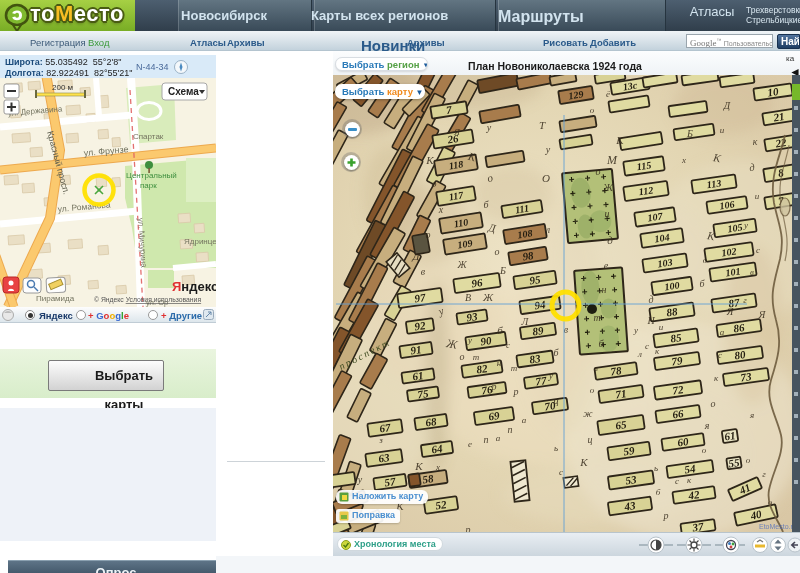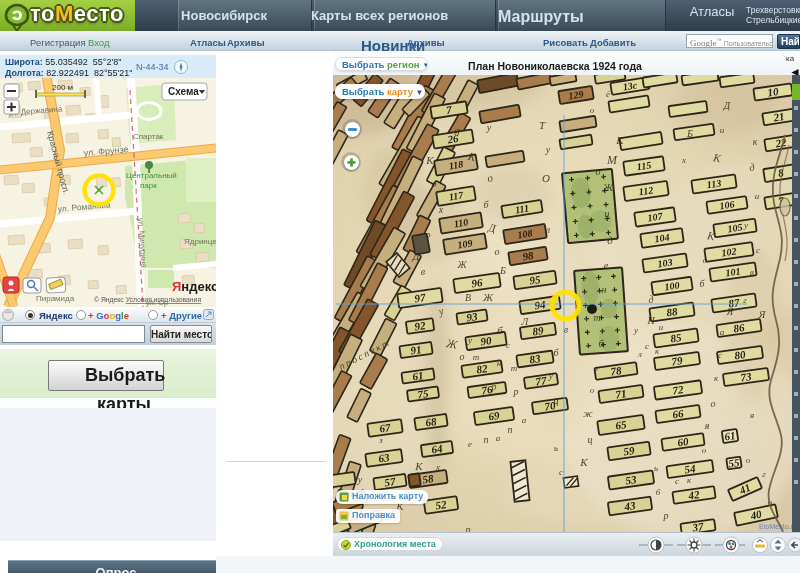--- a/index.html
+++ b/index.html
@@ -193,27 +193,23 @@
 <span class="abs" style="left:76px;top:3px;width:10px;height:10px;border:1px solid #999;border-radius:50%;background:#fff;"></span>
 <span class="abs" style="left:88px;top:3px;font-size:9.5px;font-weight:bold;white-space:nowrap;"><span style="color:#e03030;">+</span> <span style="color:#3a6ad0;">G</span><span style="color:#e03030;">o</span><span style="color:#f0b000;">o</span><span style="color:#3a6ad0;">g</span><span style="color:#30a030;">l</span><span style="color:#e03030;">e</span></span>
 <span class="abs" style="left:148px;top:3px;width:10px;height:10px;border:1px solid #999;border-radius:50%;background:#fff;"></span>
 <span class="abs" style="left:161px;top:3px;font-size:9.5px;font-weight:bold;white-space:nowrap;"><span style="color:#e03030;">+</span> <span style="color:#2a6aaa;">Другие</span></span>
 <svg class="abs" style="left:203px;top:2px;" width="11" height="11">
         <rect x="0.5" y="0.5" width="10" height="10" rx="2" fill="#dfe8ef" stroke="#9ab"></rect>
         <path d="M3 8 L8 3 M5 3 h3 v3" stroke="#68a" fill="none"></path>
       </svg>
 </div>
 
-<div class="abs" style="left:0;top:323px;width:216px;height:22px;background:linear-gradient(#d8e0e8,#c2cfd9);">
-<input style="position: absolute; left: 2px; top: 2px; width: 143px; height: 18px; border: 1px solid rgb(122, 138, 150); background: rgb(255, 255, 255); outline: none;">
-<div class="abs" style="left:150px;top:2px;width:62px;height:18px;background:linear-gradient(#fbfbfb,#d9d9d9);border:1px solid #8a8a8a;border-radius:2px;font-size:10px;font-weight:bold;color:#222;text-align:center;padding-top:3px;white-space:nowrap;overflow:hidden;">Найти место</div>
-</div>
 
 <div class="abs" style="left:0;top:349px;width:216px;height:49px;background:linear-gradient(#eaf5df,#d8edca);">
-<div class="abs" style="left:48px;top:11px;width:116px;height:31px;background:linear-gradient(#fdfdfd,#d2d2d2);border:1px solid #7a7a7a;border-radius:2px;font-size:18px;font-weight:bold;color:#1a1a1a;text-align:center;line-height:29px;padding-left:36px;">Выбрать карты</div>
+<div class="abs" style="left:48px;top:11px;width:116px;height:31px;background:linear-gradient(#fdfdfd,#d2d2d2);border:1px solid #7a7a7a;border-radius:2px;font-size:13px;font-weight:bold;color:#1a1a1a;text-align:center;line-height:29px;padding-left:36px;">Выбрать карты</div>
 </div>
 
 <div class="abs" style="left:0;top:408px;width:216px;height:133px;background:#eef2f8;"></div>
 
 <div class="abs" style="left:8px;top:550px;width:216px;height:23px;background:linear-gradient(#5e7487,#2f4456);border-top:1px solid #8aa0b0;margin-top:10px;">
 <div class="abs" style="left:0;top:4px;width:216px;text-align:center;font-size:13px;font-weight:bold;color:#eef4f8;">Опрос</div>
 </div>
 
 <div class="abs" style="left:227px;top:461px;width:98px;height:1px;background:#cdd3d8;"></div>
 

